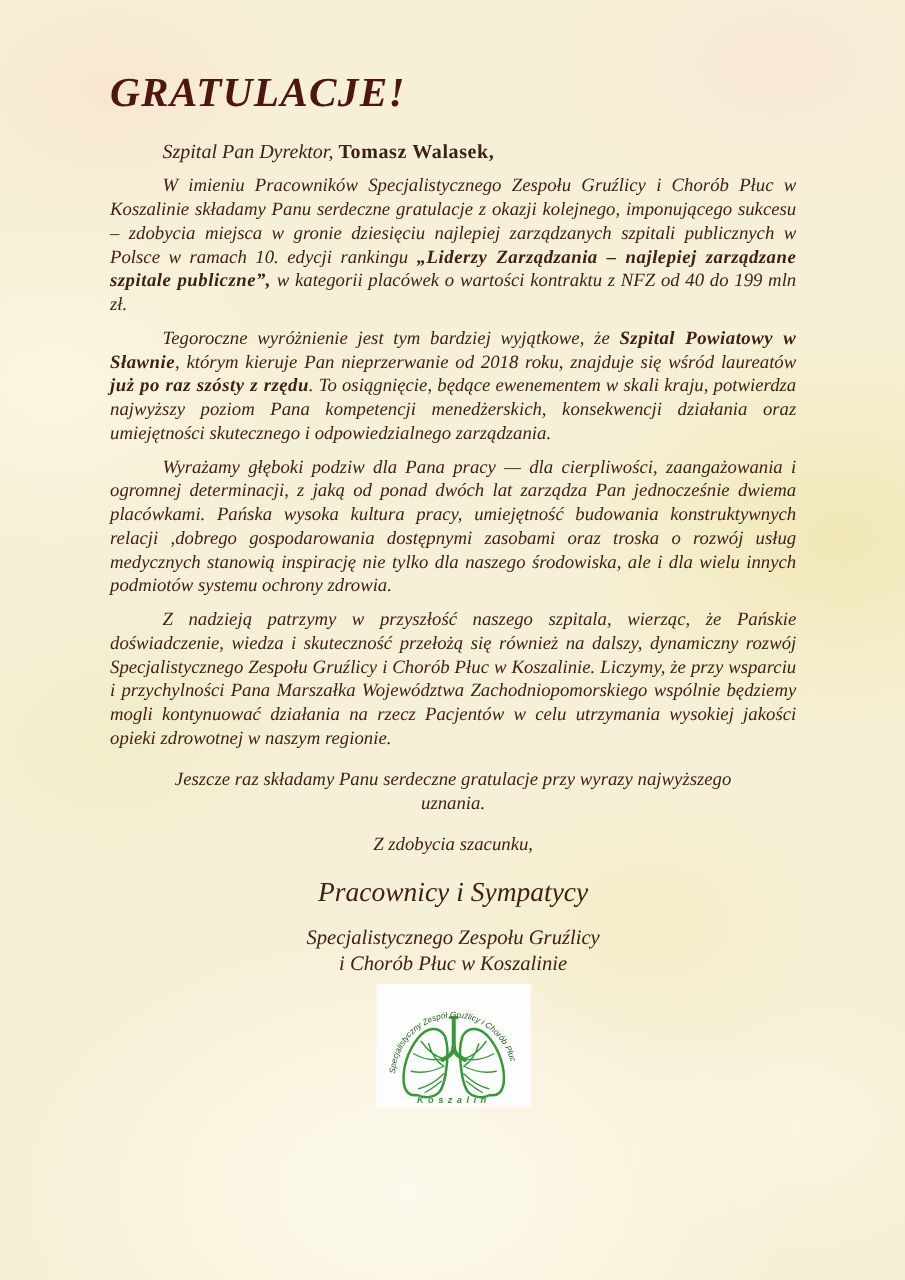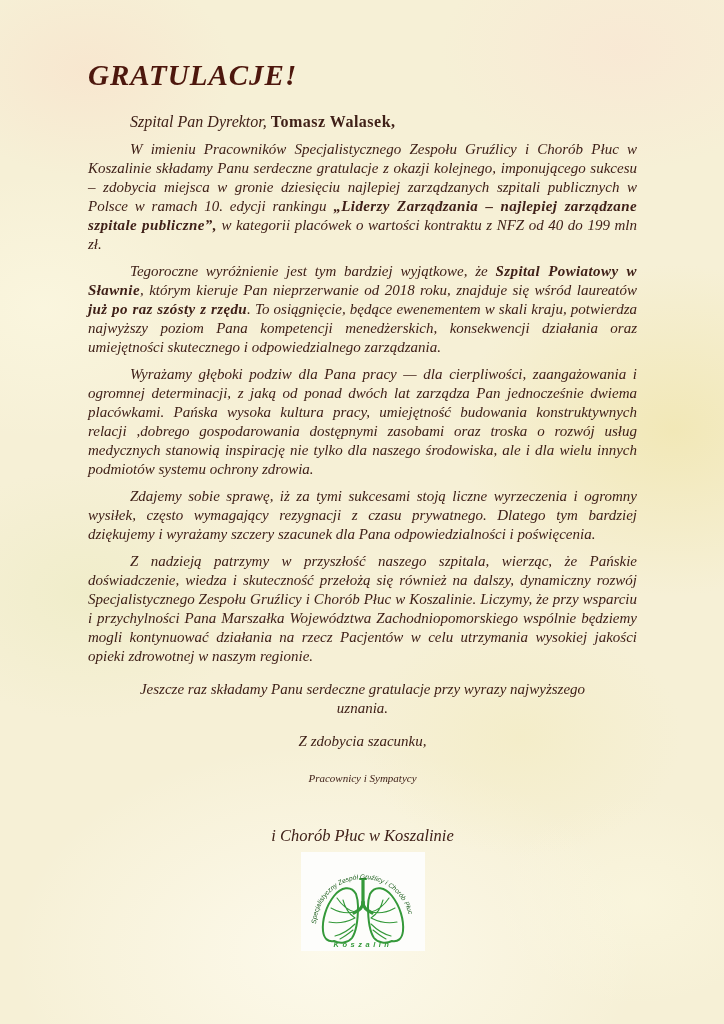--- a/index.html
+++ b/index.html
@@ -22,21 +22,21 @@
   .content{
     position:absolute;
     left:88px; top:58px; width:549px;
     color:#3f2018;
     font-style:italic;
     font-size:15px;
     line-height:19px;
   }
   .title{
     margin:0 0 20px 0;
-    font-size:29px;
+    font-size:33px;
     line-height:34px;
     font-weight:bold;
     font-style:italic;
     letter-spacing:1px;
     color:#4d170d;
   }
   .greeting{
     margin:0 0 9px 0;
     text-indent:42px;
     font-size:16px;
@@ -60,21 +60,21 @@
     padding:0 30px;
     text-align:center;
   }
   .regards{
     margin:14px 0 0 0;
     text-align:center;
   }
   .sig-people{
     margin:18px 0 16px 0;
     text-align:center;
-    font-size:11px;
+    font-size:22px;
   }
   .sig-org{
     margin:7px 0 0 0;
     text-align:center;
     font-size:16.5px;
     line-height:21px;
   }
   .logo-wrap{
     margin:6px auto 0 auto;
     width:124px;height:99px;
@@ -90,31 +90,30 @@
     <h1 class="title">GRATULACJE!</h1>
 
     <p class="greeting"><span>Szpital Pan Dyrektor, </span><span class="name">Tomasz Walasek,</span></p>
 
     <p class="body"><span>W imieniu Pracowników Specjalistycznego Zespołu Gruźlicy i Chorób Płuc w Koszalinie składamy Panu serdeczne gratulacje z okazji kolejnego, imponującego sukcesu – zdobycia miejsca w gronie dziesięciu najlepiej zarządzanych szpitali publicznych w Polsce w ramach 10. edycji rankingu </span><span class="b">„Liderzy Zarządzania – najlepiej zarządzane szpitale publiczne”,</span><span> w kategorii placówek o wartości kontraktu z NFZ od 40 do 199 mln zł.</span></p>
 
     <p class="body"><span>Tegoroczne wyróżnienie jest tym bardziej wyjątkowe, że </span><span class="b">Szpital Powiatowy w Sławnie</span><span>, którym kieruje Pan nieprzerwanie od 2018 roku, znajduje się wśród laureatów </span><span class="b">już po raz szósty z rzędu</span><span>. To osiągnięcie, będące ewenementem w skali kraju, potwierdza najwyższy poziom Pana kompetencji menedżerskich, konsekwencji działania oraz umiejętności skutecznego i odpowiedzialnego zarządzania.</span></p>
 
     <p class="body"><span>Wyrażamy głęboki podziw dla Pana pracy — dla cierpliwości, zaangażowania i ogromnej determinacji, z jaką od ponad dwóch lat zarządza Pan jednocześnie dwiema placówkami. Pańska wysoka kultura pracy, umiejętność budowania konstruktywnych relacji ,dobrego gospodarowania dostępnymi zasobami oraz troska o rozwój usług medycznych stanowią inspirację nie tylko dla naszego środowiska, ale i dla wielu innych podmiotów systemu ochrony zdrowia.</span></p>
 
-    <p class="body"><span>Zdajemy sobie sprawę, iż za tymi sukcesami stoją liczne wyrzeczenia i ogromny wysiłek, często wymagający rezygnacji z czasu prywatnego. Dlatego tym bardziej dziękujemy i wyrażamy szczery szacunek dla Pana odpowiedzialności i poświęcenia.</span></p>
 
     <p class="body"><span>Z nadzieją patrzymy w przyszłość naszego szpitala, wierząc, że Pańskie doświadczenie, wiedza i skuteczność przełożą się również na dalszy, dynamiczny rozwój Specjalistycznego Zespołu Gruźlicy i Chorób Płuc w Koszalinie. Liczymy, że przy wsparciu i przychylności Pana Marszałka Województwa Zachodniopomorskiego wspólnie będziemy mogli kontynuować działania na rzecz Pacjentów w celu utrzymania wysokiej jakości opieki zdrowotnej w naszym regionie.</span></p>
 
     <p class="closing">Jeszcze raz składamy Panu serdeczne gratulacje przy wyrazy najwyższego uznania.</p>
 
     <p class="regards">Z zdobycia szacunku,</p>
 
     <p class="sig-people">Pracownicy i Sympatycy</p>
 
-    <p class="sig-org"><br><span>i Chorób Płuc w Koszalinie</span></p>
+    <p class="sig-org"><span>Specjalistycznego Zespołu Gruźlicy</span><br><span>i Chorób Płuc w Koszalinie</span></p>
 
     <div class="logo-wrap">
       <svg viewBox="0 0 124 99" xmlns="http://www.w3.org/2000/svg">
         <rect x="0" y="0" width="124" height="99" fill="#fdfdfb"></rect>
         <defs>
           <path id="arcPath" d="M 15,74 A 47,47 0 1 1 109,74" fill="none"></path>
         </defs>
 
         <g stroke="#35993a" fill="none" stroke-linecap="round">
 

